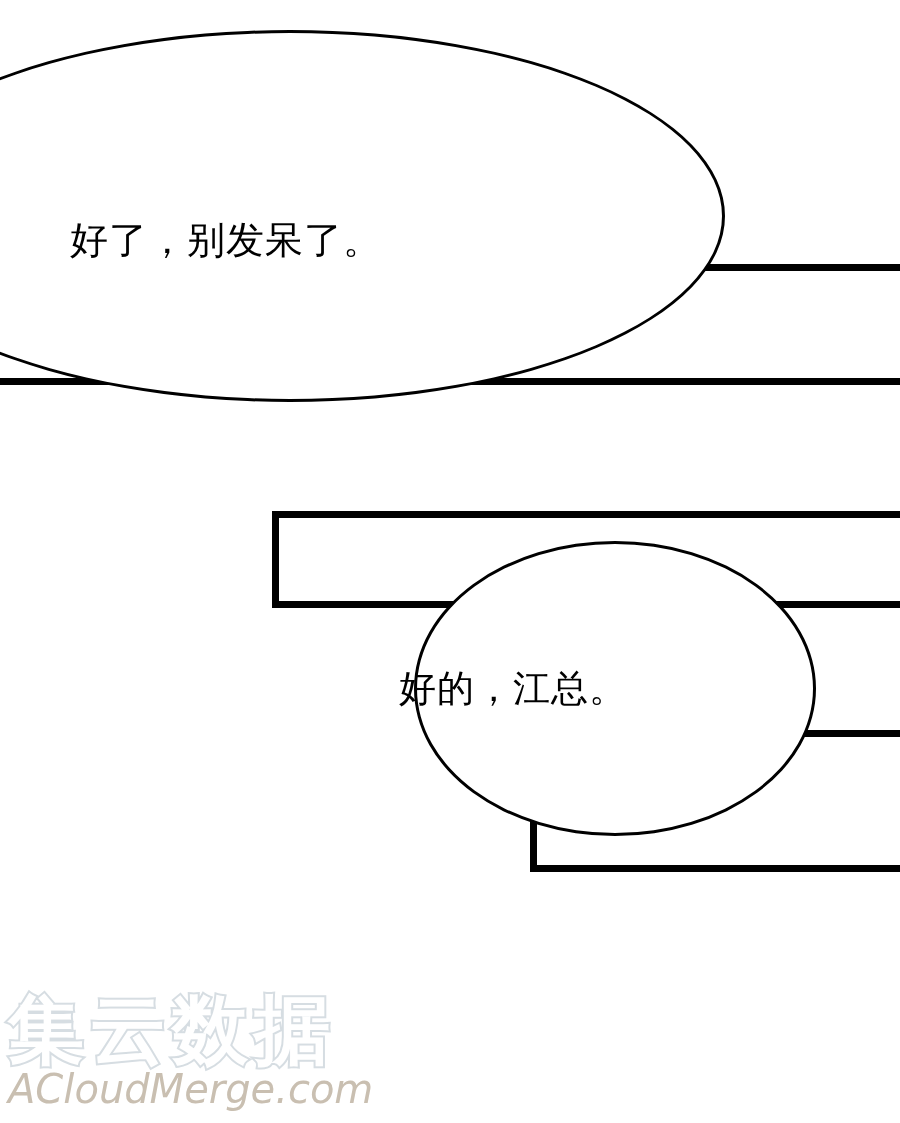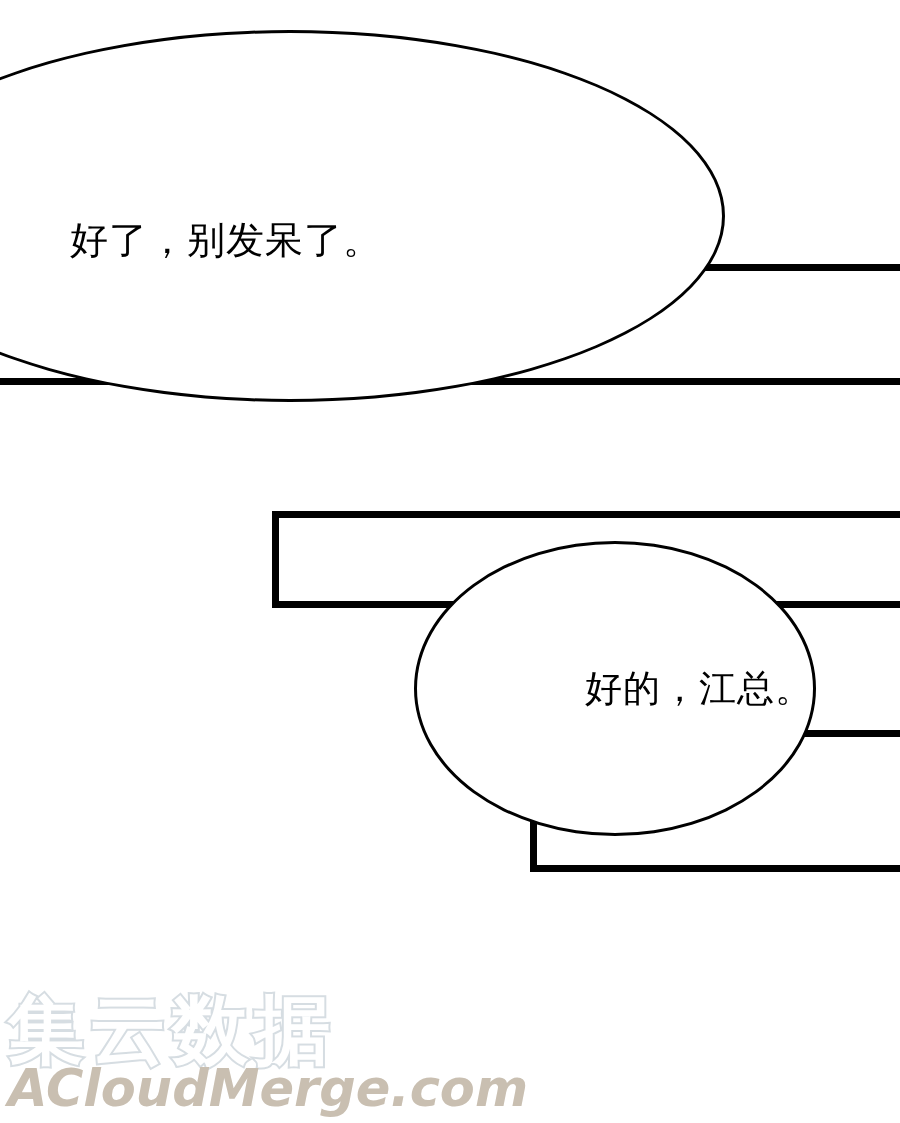--- a/index.html
+++ b/index.html
@@ -3,28 +3,28 @@
   <meta charset="utf-8">
   <style>
     html, body { margin: 0; padding: 0; background: #ffffff; }
     body { width: 900px; height: 1123px; position: relative; overflow: hidden; font-family: "DejaVu Sans", sans-serif; }
     .panel { position: absolute; background: #fff; box-sizing: border-box; border: 7px solid #000; }
     .panel-1 { left: 0; top: 264px; width: 920px; height: 121px; border-left: none; }
     .panel-2 { left: 272px; top: 511px; width: 660px; height: 97px; }
     .panel-3 { left: 530px; top: 730px; width: 400px; height: 142px; }
     .bubble { position: absolute; background: #fff; border: 3px solid #000; border-radius: 50%; box-sizing: border-box; display: flex; align-items: center; }
     .bubble-1 { left: -145px; top: 30px; width: 870px; height: 372px; }
-    .bubble-2 { left: 414px; top: 541px; width: 402px; height: 295px; justify-content: flex-end; }
+    .bubble-2 { left: 414px; top: 541px; width: 402px; height: 295px; justify-content: flex-start; }
     .bubble-text { color: #000; font-size: 38px; line-height: 54px; letter-spacing: 1px; white-space: nowrap; }
     .bubble-1 .bubble-text { position: absolute; left: 212px; top: 146px; margin-top: 34px; }
     .bubble-2 .bubble-text { font-size: 37px; margin-left: -18px; }
     .watermark { position: absolute; left: 8px; top: 985px; }
     .wm-cn { font-size: 76px; font-weight: bold; color: #fff; letter-spacing: 6px; line-height: 90px;
       -webkit-text-stroke: 4px #d6dde2; paint-order: stroke fill; }
-    .wm-en { font-size: 51px; font-weight: bold; font-style: italic; color: #c9bfb1; line-height: 40px; margin-top: -6px; }
+    .wm-en { font-size: 40px; font-weight: normal; font-style: italic; color: #c9bfb1; line-height: 40px; margin-top: -6px; }
   </style>
 </head>
 <body>
 
 <div class="panel panel-1"></div>
 <div class="panel panel-2"></div>
 <div class="panel panel-3"></div>
 
 <div class="bubble bubble-1">
   <div class="bubble-text">

